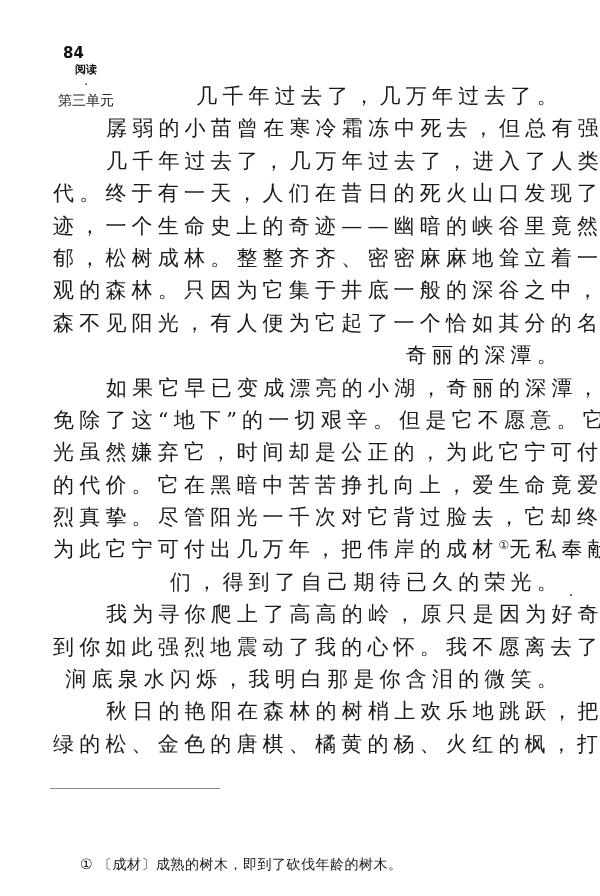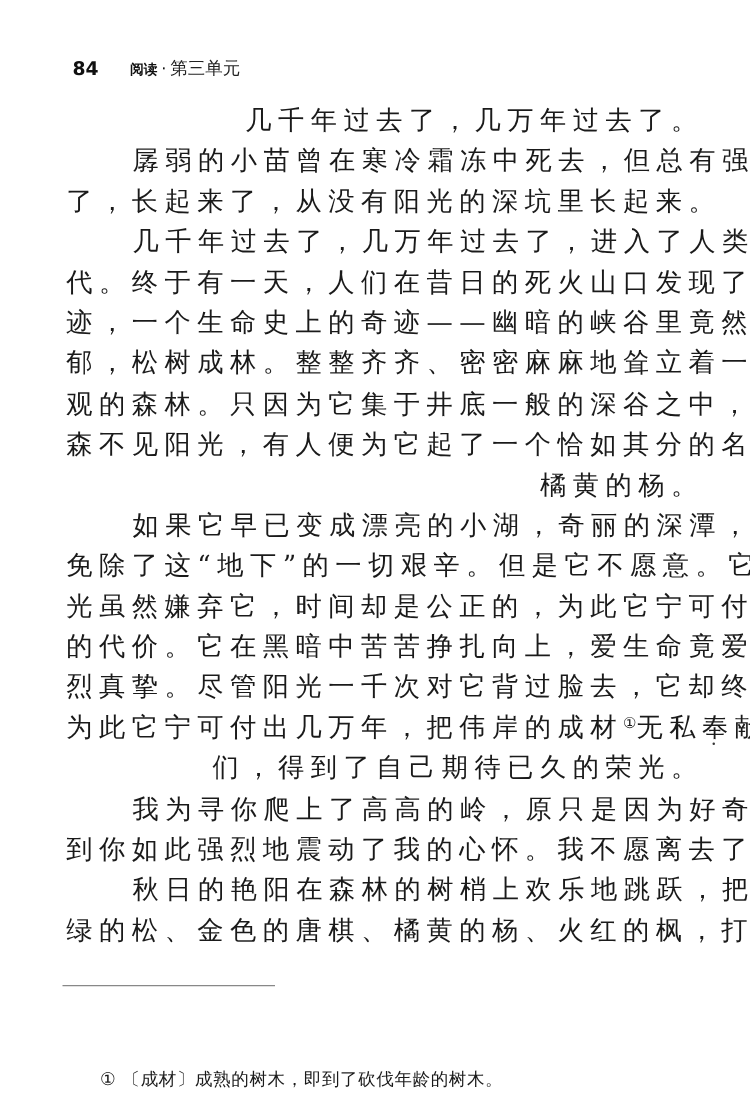--- a/index.html
+++ b/index.html
@@ -16,20 +16,21 @@
       font-family: "DejaVu Serif", "Liberation Serif", serif;
     }
     .page-header {
       position: absolute;
       left: 58px;
       top: 44px;
       height: 22px;
       display: flex;
       align-items: center;
       font-family: "DejaVu Sans", "Liberation Sans", sans-serif;
+      flex-direction: column;
     }
     .page-number {
       font-weight: bold;
       font-size: 15px;
       width: 46px;
       color: #111;
     }
     .section-main {
       font-weight: bold;
       font-size: 11px;
@@ -109,37 +110,37 @@
 <div class="page-header">
   <span class="page-number">84</span>
   <span class="section-main">阅读</span>
   <span class="section-dot">·</span>
   <span class="section-sub">第三单元</span>
 </div>
 
 <div class="body-text">
   <div class="line indent">几千年过去了，几万年过去了。</div>
   <div class="line indent">孱弱的小苗曾在寒冷霜冻中死去，但总有强者活下来</div>
-  <div class="line">了，长起来了，从没有阳光的深坑里长起来。</div>
   <div class="line indent">几千年过去了，几万年过去了，进入了人类的文明时</div>
   <div class="line">代。终于有一天，人们在昔日的死火山口发现了一个奇</div>
   <div class="line">迹，一个生命史上的奇迹——幽暗的峡谷里竟然柞木苍</div>
   <div class="line">郁，松树成林。整整齐齐、密密麻麻地耸立着一片蔚为壮</div>
   <div class="line">观的森林。只因为它集于井底一般的深谷之中，而又黑森</div>
   <div class="line">森不见阳光，有人便为它起了一个恰如其分的名字，叫做</div>
-  <div class="line">橘黄的杨。</div>
+  <div class="line">奇丽的深潭。</div>
   <div class="line indent">如果它早已变成漂亮的小湖，奇丽的深潭，也许早就</div>
   <div class="line">免除了这“地下”的一切艰辛。但是它不愿意。它懂得阳</div>
   <div class="line">光虽然嫌弃它，时间却是公正的，为此它宁可付出几万年</div>
   <div class="line">的代价。它在黑暗中苦苦挣扎向上，爱生命竟爱得那样热</div>
   <div class="line">烈真挚。尽管阳光一千次对它背过脸去，它却终于把粗壮</div>
   <div class="line"><span>为此它宁可付出几万年，把伟岸的成材</span><sup class="fn-ref">①</sup><span>无私奉献给人</span></div>
   <div class="line">们，得到了自己期待已久的荣光。</div>
   <div class="line indent">我为寻你爬上了高高的岭，原只是因为好奇，却想不</div>
   <div class="line">到你如此强烈地震动了我的心怀。我不愿离去了。我望见</div>
+  <div class="line">涧底泉水闪烁，我明白那是你含泪的微笑。</div>
   <div class="line indent">秋日的艳阳在森林的树梢上欢乐地跳跃，把林子里墨</div>
   <div class="line">绿的松、金色的唐棋、橘黄的杨、火红的枫，打扮得五彩</div>
 </div>
 
 <div class="stray-dot"></div>
 
 <div class="footnote-rule"></div>
 
 <div class="footnote">
   <span>①</span>

